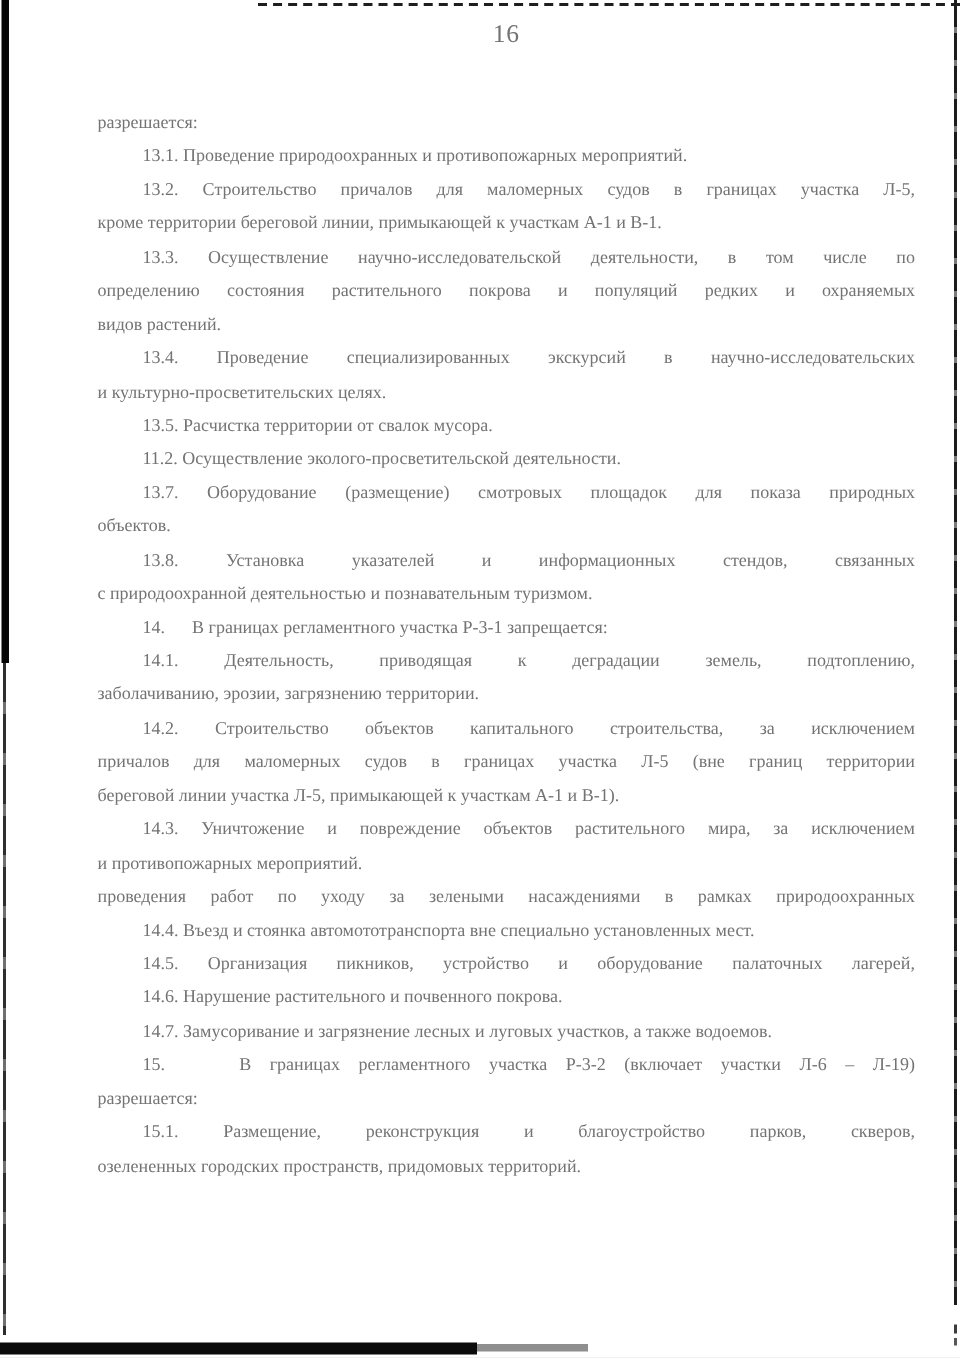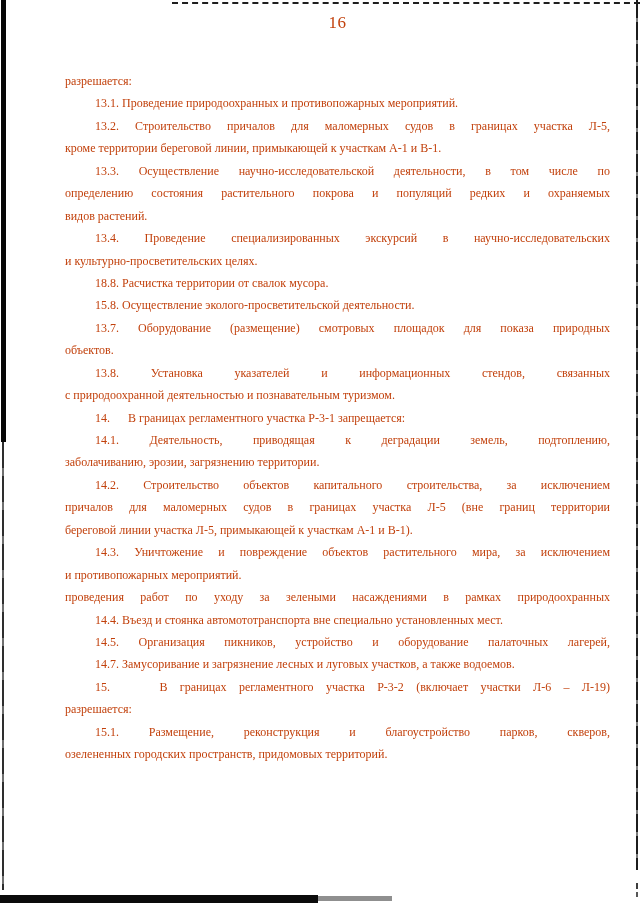--- a/index.html
+++ b/index.html
@@ -3,21 +3,21 @@
 <meta charset="utf-8">
 <style>
   html, body { margin: 0; padding: 0; background: #e8e8e8; }
   .page {
     position: relative;
     width: 640px;
     height: 905px;
     background: #ffffff;
     overflow: hidden;
     font-family: "Liberation Serif", "DejaVu Serif", serif;
-    color: #c2410c;
+    color: #737373;
   }
   
   .edge-left-thick {
     position: absolute; left: 1px; top: 0; width: 5px; height: 442px;
     background: #060606;
   }
   .edge-left-thin {
     position: absolute; left: 2px; top: 442px; width: 2px; height: 448px;
     background: repeating-linear-gradient(to bottom, #2e2e2e 0 26px, #6f6f6f 26px 34px);
   }
@@ -90,24 +90,24 @@
       <div class="para">
         <div class="line jl first">13.3. Осуществление научно-исследовательской деятельности, в том числе по</div>
         <div class="line jl">определению состояния растительного покрова и популяций редких и охраняемых</div>
         <div class="line">видов растений.</div>
       </div>
       <div class="para">
         <div class="line jl first">13.4. Проведение специализированных экскурсий в научно-исследовательских</div>
         <div class="line">и культурно-просветительских целях.</div>
       </div>
       <div class="para">
-        <div class="line first">18.8. Расчистка территории от свалок мусора.</div>
+        <div class="line first">13.5. Расчистка территории от свалок мусора.</div>
       </div>
       <div class="para">
-        <div class="line first">15.8. Осуществление эколого-просветительской деятельности.</div>
+        <div class="line first">11.2. Осуществление эколого-просветительской деятельности.</div>
       </div>
       <div class="para">
         <div class="line jl first">13.7. Оборудование (размещение) смотровых площадок для показа природных</div>
         <div class="line">объектов.</div>
       </div>
       <div class="para">
         <div class="line jl first">13.8. Установка указателей и информационных стендов, связанных</div>
         <div class="line">с природоохранной деятельностью и познавательным туризмом.</div>
       </div>
       <div class="para">
@@ -127,20 +127,23 @@
         <div class="line">и противопожарных мероприятий.</div>
         <div class="line jl">проведения работ по уходу за зелеными насаждениями в рамках природоохранных</div>
       </div>
       <div class="para">
         <div class="line first">14.4. Въезд и стоянка автомототранспорта вне специально установленных мест.</div>
       </div>
       <div class="para">
         <div class="line jl first">14.5. Организация пикников, устройство и оборудование палаточных лагерей,</div>
       </div>
       <div class="para">
+        <div class="line first">14.6. Нарушение растительного и почвенного покрова.</div>
+      </div>
+      <div class="para">
         <div class="line first">14.7. Замусоривание и загрязнение лесных и луговых участков, а также водоемов.</div>
       </div>
       <div class="para">
         <div class="line jl first">15.&nbsp;&nbsp;&nbsp;&nbsp;В границах регламентного участка Р-3-2 (включает участки Л-6 – Л-19)</div>
         <div class="line">разрешается:</div>
       </div>
       <div class="para">
         <div class="line jl first">15.1. Размещение, реконструкция и благоустройство парков, скверов,</div>
         <div class="line">озелененных городских пространств, придомовых территорий.</div>
       </div>

